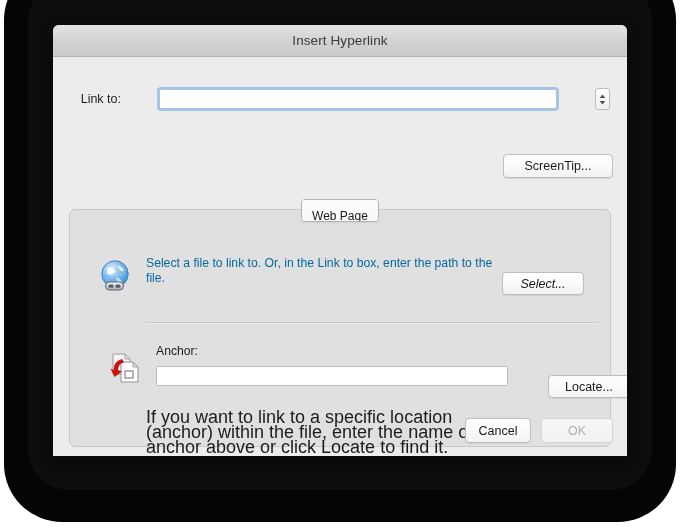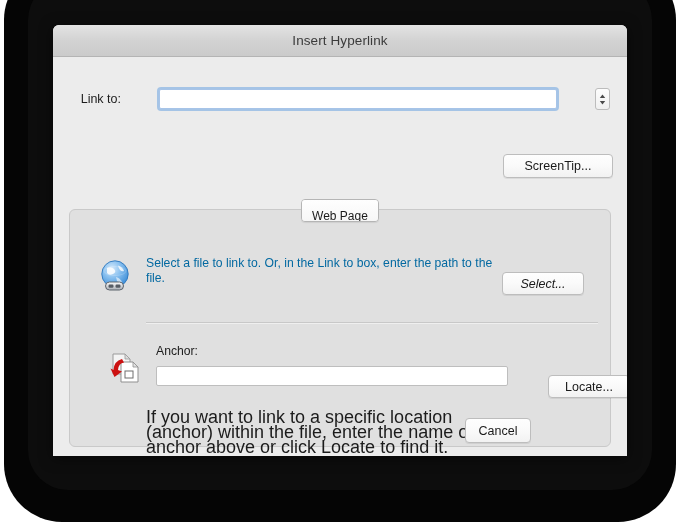--- a/index.html
+++ b/index.html
@@ -354,16 +354,17 @@
           </div>
         </div>
 
         <button class="btn" id="locate-btn">Locate...</button>
 
         <div id="anchor-help">If you want to link to a specific location (anchor) within the file, enter the name of the anchor above or click Locate to find it.</div>
 
       </div>
 
       <button class="btn" id="cancel-btn">Cancel</button>
+      <button class="btn disabled" id="ok-btn">OK</button>
 
     </div>
   </div>
 </div>
 
 </body></html>

